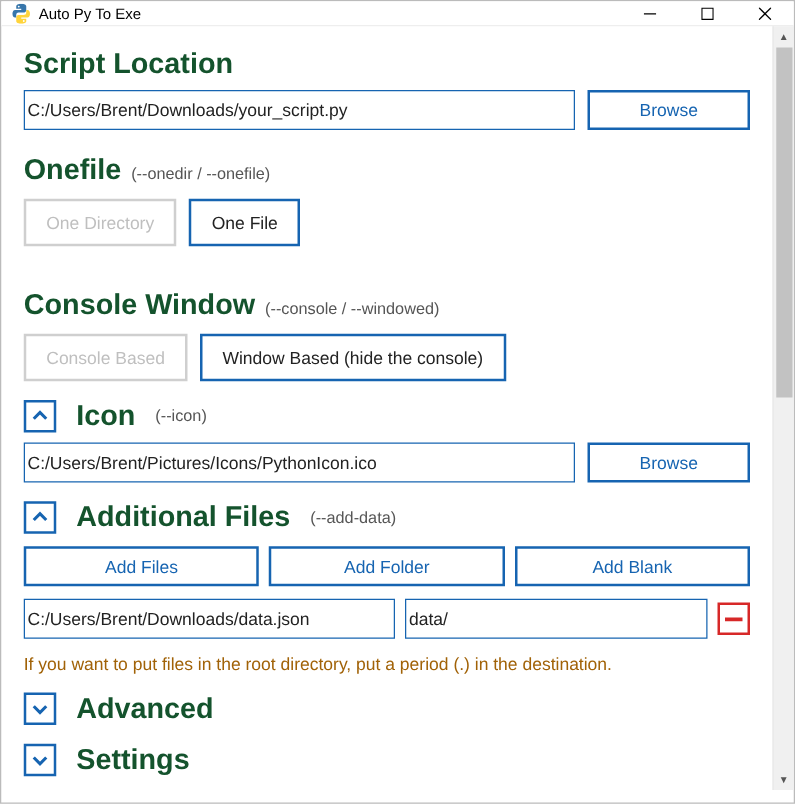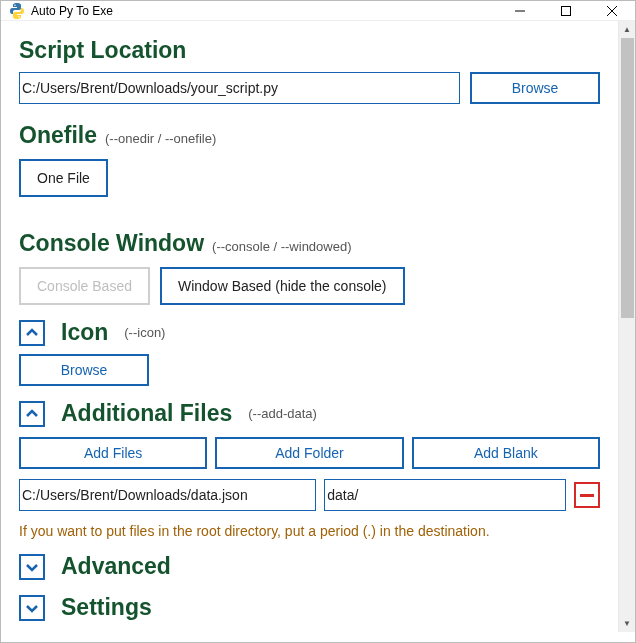--- a/index.html
+++ b/index.html
@@ -86,20 +86,21 @@
   <div class="input-row">
     <input class="text-input" value="C:/Users/Brent/Downloads/your_script.py" style="">
     <div class="btn browse">Browse</div>
   </div>
 
   <div class="section-row" style="margin-top:18px;">
     <span class="section-title">Onefile</span>
     <span class="section-hint">(--onedir / --onefile)</span>
   </div>
   <div class="toggle-group">
+    <div class="toggle-btn off">One Directory</div>
     <div class="toggle-btn">One File</div>
   </div>
 
   <div class="section-row" style="margin-top:33px;">
     <span class="section-title">Console Window</span>
     <span class="section-hint">(--console / --windowed)</span>
   </div>
   <div class="toggle-group">
     <div class="toggle-btn off">Console Based</div>
     <div class="toggle-btn">Window Based (hide the console)</div>
@@ -108,20 +109,21 @@
   <div class="collapse-row">
     <div class="chev-box">
       <svg viewBox="0 0 14 14">
             <polyline points="2,9 7,4 12,9"></polyline>
           </svg>
     </div>
     <span class="section-title">Icon</span>
     <span class="section-hint">(--icon)</span>
   </div>
   <div class="input-row">
+    <input class="text-input" value="C:/Users/Brent/Pictures/Icons/PythonIcon.ico" style="">
     <div class="btn browse">Browse</div>
   </div>
 
   <div class="collapse-row">
     <div class="chev-box">
       <svg viewBox="0 0 14 14">
             <polyline points="2,9 7,4 12,9"></polyline>
           </svg>
     </div>
     <span class="section-title">Additional Files</span>

